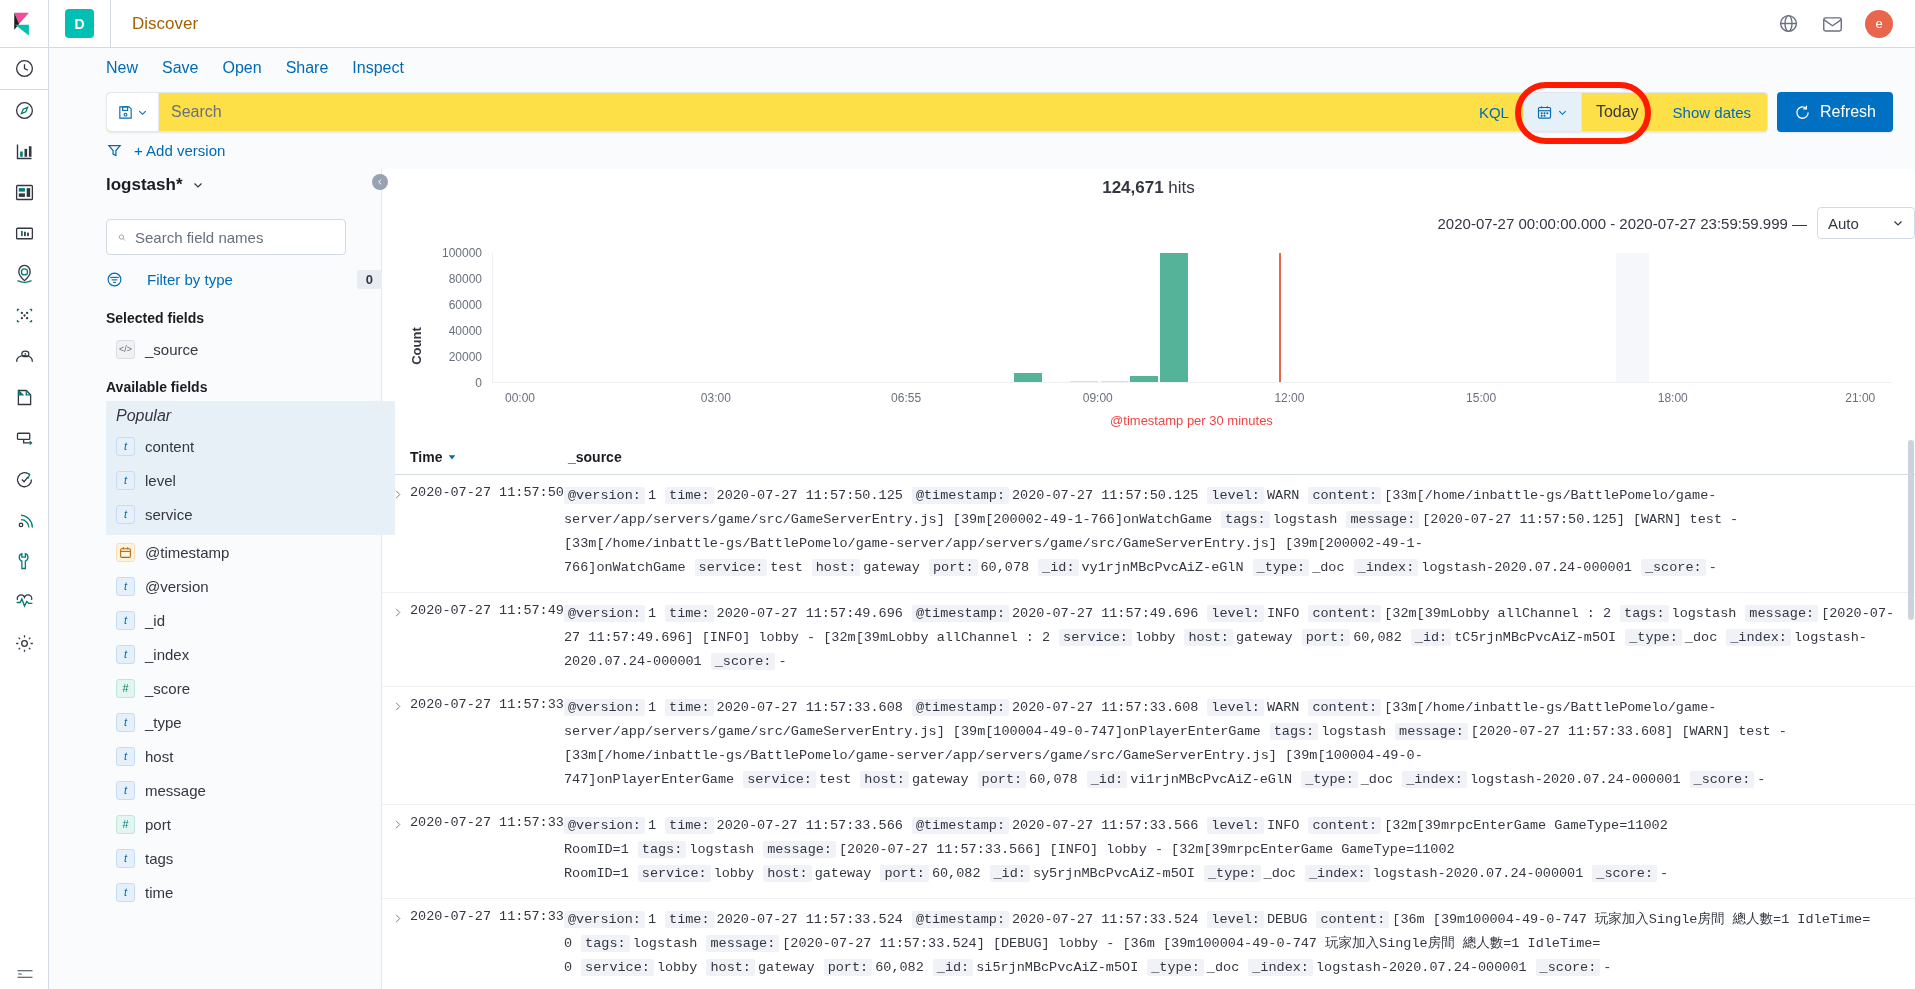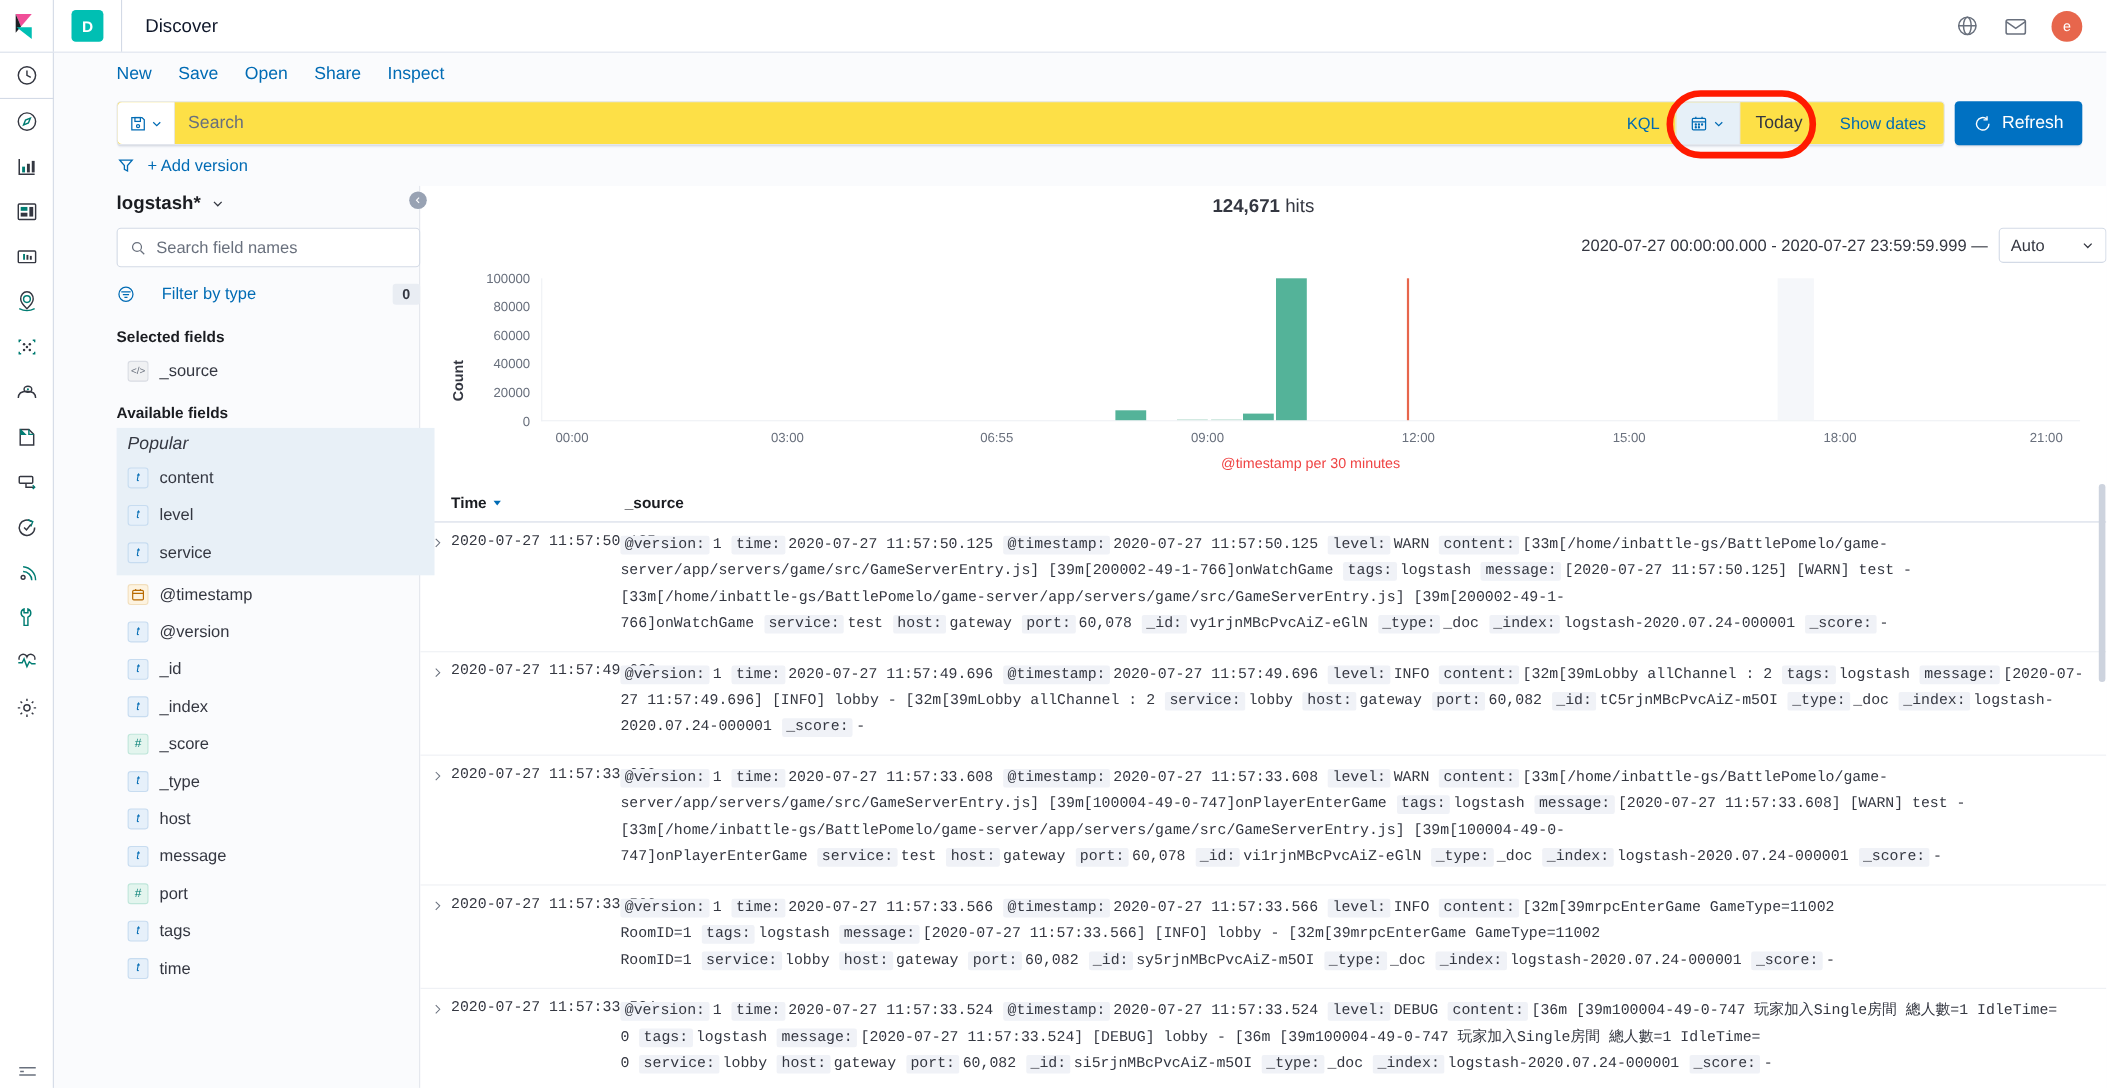--- a/index.html
+++ b/index.html
@@ -25,21 +25,21 @@
     width: 62px; display: flex; align-items: center; justify-content: center;
     border-right: 1px solid #d3dae6;
   }
   .badge-square {
     width: 29px; height: 29px; border-radius: 4px; background: #00bfb3;
     color: #fff; font-size: 14px; font-weight: 700;
     display: flex; align-items: center; justify-content: center;
   }
   .chrome-title {
     display: flex; align-items: center; padding-left: 21px;
-    font-size: 17px; font-weight: 400; color: #0f172a; flex: 1;
+    font-size: 17px; font-weight: 400; color: #a16207; flex: 1;
   }
   .chrome-right { display: flex; align-items: center; gap: 22px; padding-right: 22px; }
   .chrome-icon { width: 22px; height: 22px; color: #69707d; display: flex; align-items: center; justify-content: center; cursor: pointer; }
   .avatar {
     width: 28px; height: 28px; border-radius: 50%; background: #e7664c;
     color: #fff; font-size: 13px; display: flex; align-items: center; justify-content: center;
   }
 
   
   .body { flex: 1; display: flex; min-height: 0; }
@@ -105,23 +105,23 @@
   
   .filterbar { height: 37px; display: flex; align-items: center; gap: 11px; padding-left: 57px; }
   .filter-icon { color: #006bb4; display: flex; align-items: center; }
   .addfilter { color: #006bb4; font-size: 15px; cursor: pointer; }
 
   
   .main { flex: 1; display: flex; min-height: 0; padding: 0 0 0 0; }
 
   
   .sidebar { width: 332px; min-width: 332px; padding: 6px 0 0 57px; position: relative; }
-  .idx-pattern { display: flex; align-items: center; gap: 9px; font-size: 17px; font-weight: 700; color: #1a1c21; margin-bottom: 12px; cursor: pointer; }
+  .idx-pattern { display: flex; align-items: center; gap: 9px; font-size: 17px; font-weight: 700; color: #1a1c21; margin-bottom: 24px; cursor: pointer; }
   .field-search {
-    width: 276px; height: 36px; border: 1px solid #d3dae6; border-radius: 4px;
+    width: 240px; height: 36px; border: 1px solid #d3dae6; border-radius: 4px;
     background: #fff; display: flex; align-items: center; gap: 9px; padding: 0 11px;
   }
   .field-search input {
     border: none; outline: none; flex: 1; font-size: 15px; color: #343741;
     background: transparent; font-family: "Liberation Sans", sans-serif;
   }
   .field-search input::placeholder { color: #69707d; }
   .filter-type-row {
     width: 276px; height: 35px; display: flex; align-items: center; gap: 24px;
     margin-top: 7px; cursor: pointer;

